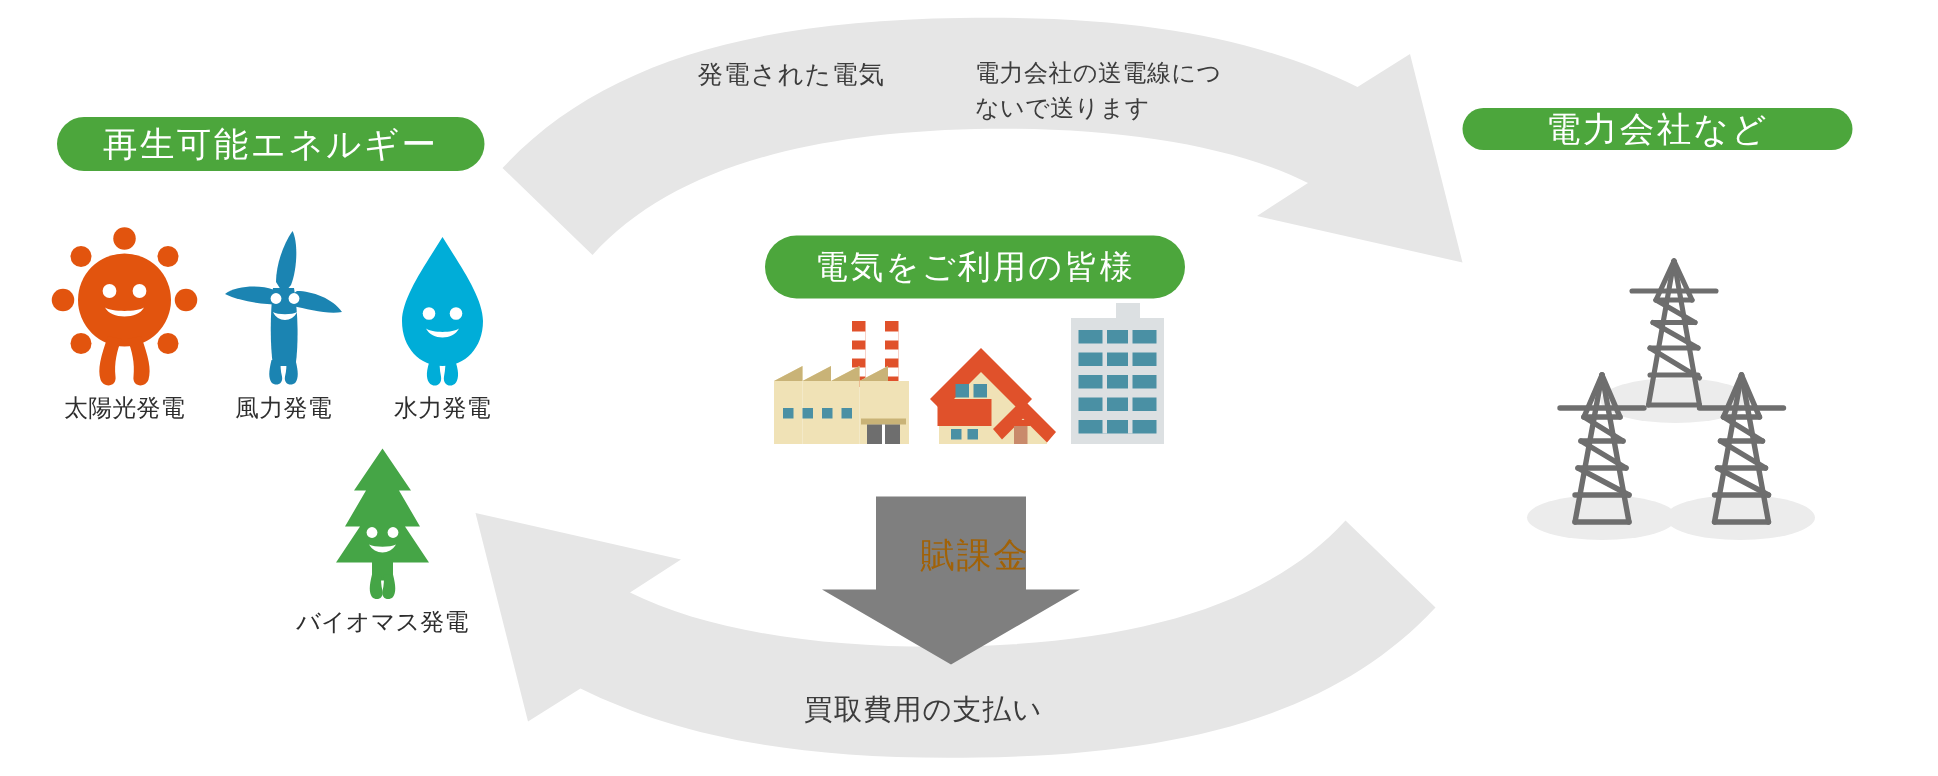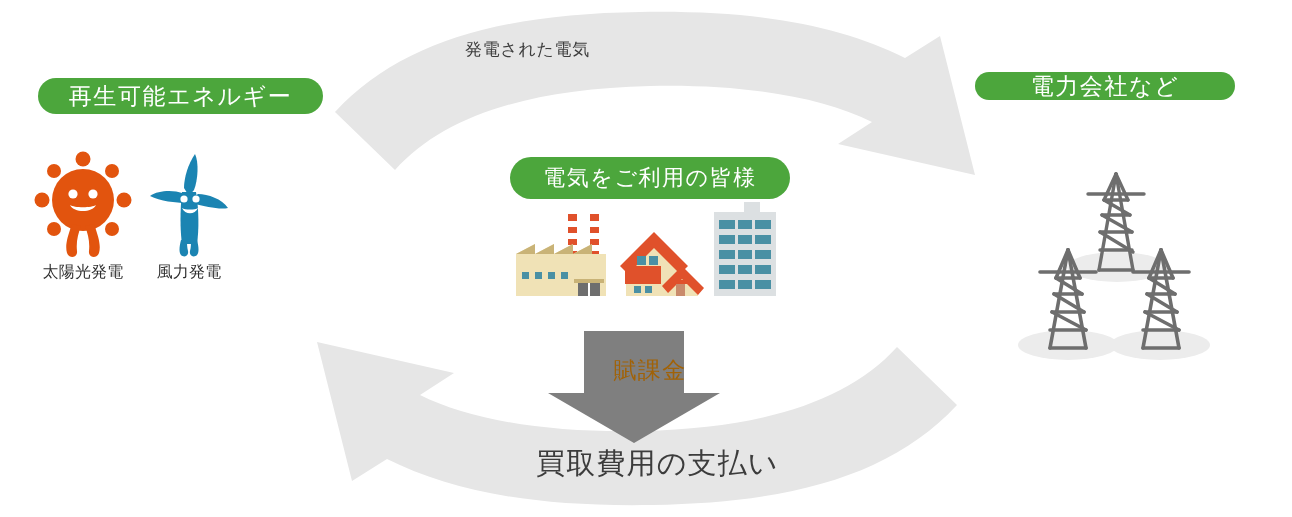--- a/index.html
+++ b/index.html
@@ -54,22 +54,22 @@
     left:465px; top:38px;
     font-size:17px; letter-spacing:.04em;
   }
   #label-grid{
     left:650px; top:38px;
     font-size:16px; line-height:1.45;
     letter-spacing:.02em;
     white-space:normal; width:170px;
   }
   #label-payment{
-    left:536px; top:444px;
-    font-size:29px; letter-spacing:.04em;
+    left:536px; top:460px;
+    font-size:19px; letter-spacing:.04em;
   }
   #label-levy{
     position:absolute;
     left:595px; top:355px;
     width:110px; text-align:center;
     color:#a16207; font-size:23px; letter-spacing:.06em;
   }
 
   
   .icon-cell{
@@ -169,24 +169,56 @@
       </g>
       <g fill="#ffffff">
         <circle cx="44" cy="47" r="3.6"></circle>
         <circle cx="56" cy="47" r="3.6"></circle>
         <path d="M42,56 C45,63 55,63 58,56 C55,58 45,58 42,56 Z"></path>
       </g>
     </svg>
     <span class="icon-cap">風力発電</span>
   </div>
 
-
-
+  <div class="icon-cell" id="cell-hydro">
+    <svg class="iconsvg" width="98" height="108" viewBox="0 0 98 108">
+      <g fill="#00ADD8">
+        <path d="M49,6 C38,24 22,46 22,62 C22,80 34,92 49,92 C64,92 76,80 76,62 C76,46 60,24 49,6 Z"></path>
+        <path d="M41,87 C38,95 38,100 40,103 C43,107 49,105 48,99 C47,94 47,90 47,86 Z"></path>
+        <path d="M57,87 C60,95 60,100 58,103 C55,107 49,105 50,99 C51,94 51,90 51,86 Z"></path>
+      </g>
+      <g fill="#ffffff">
+        <circle cx="40" cy="57" r="4.2"></circle>
+        <circle cx="58" cy="57" r="4.2"></circle>
+        <path d="M38,67 C42,75 56,75 60,67 C56,70 42,70 38,67 Z"></path>
+      </g>
+    </svg>
+    <span class="icon-cap">水力発電</span>
+  </div>
+
+
+  <div class="icon-cell" id="cell-biomass">
+    <svg class="iconsvg" width="98" height="108" viewBox="0 0 98 108">
+      <g fill="#45A546">
+        <path d="M49,4 L30,32 L38,32 L24,56 L34,56 L18,80 L80,80 L64,56 L74,56 L60,32 L68,32 Z"></path>
+        <rect x="42" y="78" width="14" height="14"></rect>
+        <path d="M42,88 C40,96 40,100 42,103 C45,106 50,104 49,99 C48,95 48,92 48,88 Z"></path>
+        <path d="M56,88 C58,96 58,100 56,103 C53,106 48,104 49,99 C50,95 50,92 50,88 Z"></path>
+      </g>
+      <g fill="#ffffff">
+        <circle cx="42" cy="60" r="3.6"></circle>
+        <circle cx="56" cy="60" r="3.6"></circle>
+        <path d="M40,68 C44,75 54,75 58,68 C54,70 44,70 40,68 Z"></path>
+      </g>
+    </svg>
+    <span class="icon-cap">バイオマス発電</span>
+  </div>
 
   <div class="flow-label" id="label-generated">発電された電気</div>
+  <div class="flow-label" id="label-grid">電力会社の送電線につないで送ります</div>
 
   <div class="pill" id="badge-consumers">電気をご利用の皆様</div>
 
   <svg class="abs" style="left:508px;top:196px;" width="284" height="110" viewBox="0 0 284 110">
 
     <g>
       <rect x="60" y="18" width="9" height="44" fill="#E0512B"></rect>
       <rect x="60" y="25" width="9" height="6" fill="#ffffff"></rect>
       <rect x="60" y="37" width="9" height="6" fill="#ffffff"></rect>
       <rect x="60" y="49" width="9" height="6" fill="#ffffff"></rect>

